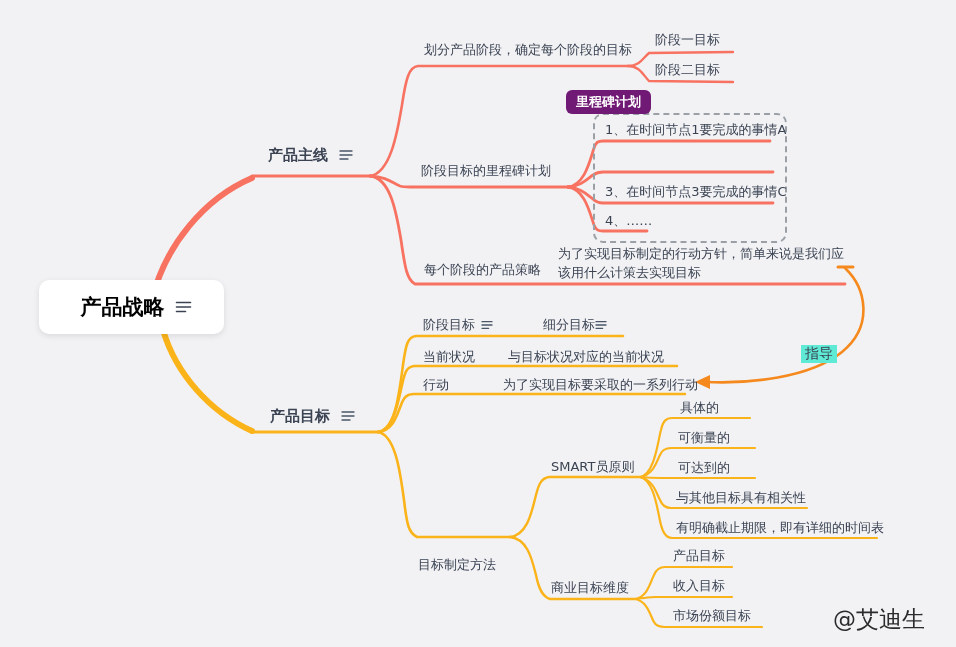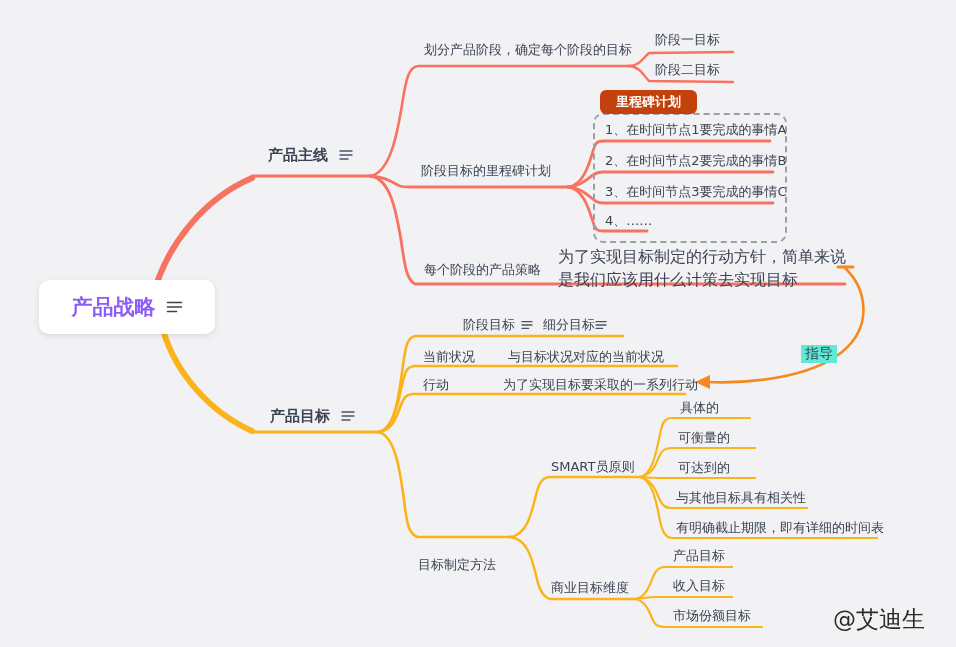--- a/index.html
+++ b/index.html
@@ -15,37 +15,37 @@
     position:absolute;z-index:3;
     font-size:13px;color:#3b4353;
     white-space:nowrap;line-height:1.25;
   }
   .lbl-l1{font-size:15px;font-weight:bold;display:flex;align-items:center;gap:11px;}
   .root-node{
     position:absolute;left:39px;top:280px;width:176px;height:54px;
     background:#ffffff;border-radius:10px;z-index:4;
     box-shadow:0 2px 6px rgba(0,0,0,0.10);
     display:flex;align-items:center;justify-content:center;gap:10px;
-    font-size:21px;font-weight:bold;color:#8b5cf6;
+    font-size:21px;font-weight:bold;color:#000000;padding-left:9px;
   }
   .notes-icon{display:inline-block;line-height:0;}
   .dashed-box{
     position:absolute;left:593px;top:113px;width:190px;height:126px;
     border:2px dashed #9aa0a6;border-radius:10px;z-index:2;
     background:transparent;
   }
   .badge{
-    position:absolute;left:600px;top:90px;z-index:4;
-    background:#c2410c;color:#ffffff;
+    position:absolute;left:566px;top:90px;z-index:4;
+    background:#701a75;color:#ffffff;
     font-size:13px;font-weight:bold;
-    padding:3px 16px;border-radius:6px;
+    padding:3px 10px;border-radius:6px;
   }
   .note-text{
     position:absolute;left:558px;top:245px;width:296px;z-index:3;
-    font-size:16px;color:#3b4353;line-height:1.45;white-space:normal;
+    font-size:13px;color:#3b4353;line-height:1.45;white-space:normal;
   }
   .annot{
     position:absolute;left:801px;top:345px;z-index:3;
     font-size:14px;color:#3b4353;
     background:#5eead4;padding:0 4px;
   }
   .watermark{
     position:absolute;left:833px;top:604px;z-index:3;
     font-size:23px;color:#2b2b2b;font-weight:500;
   }
@@ -123,37 +123,36 @@
 
   <div class="lbl" style="left:424px;top:42px;">划分产品阶段，确定每个阶段的目标</div>
   <div class="lbl" style="left:655px;top:32px;">阶段一目标</div>
   <div class="lbl" style="left:655px;top:62px;">阶段二目标</div>
 
   <div class="lbl" style="left:421px;top:163px;">阶段目标的里程碑计划</div>
 
   <div class="dashed-box"></div>
   <div class="badge">里程碑计划</div>
   <div class="lbl" style="left:605px;top:122px;">1、在时间节点1要完成的事情A</div>
-  <div class="lbl" style="left:605px;top:153px;">2、在时间节点2要完成的事情B</div>
   <div class="lbl" style="left:605px;top:184px;">3、在时间节点3要完成的事情C</div>
   <div class="lbl" style="left:605px;top:213px;">4、……</div>
 
   <div class="lbl" style="left:424px;top:262px;">每个阶段的产品策略</div>
   <div class="note-text">为了实现目标制定的行动方针，简单来说是我们应该用什么计策去实现目标</div>
 
   <div class="lbl lbl-l1" style="left:270px;top:407px;">
     <span>产品目标</span>
     <span class="notes-icon">
       <svg width="14" height="12" viewBox="0 0 14 12">
           <path d="M1 2h12M1 6h12M1 10h8" stroke="#4a5568" stroke-width="1.4" fill="none" stroke-linecap="round"></path>
         </svg>
     </span>
   </div>
 
-  <div class="lbl" style="left:423px;top:317px;display:flex;align-items:center;gap:6px;margin-left:40px;">
+  <div class="lbl" style="left:423px;top:317px;display:flex;align-items:center;gap:6px;">
     <span>阶段目标</span>
     <span class="notes-icon">
       <svg width="12" height="10" viewBox="0 0 14 12">
           <path d="M1 2h12M1 6h12M1 10h8" stroke="#4a5568" stroke-width="1.6" fill="none" stroke-linecap="round"></path>
         </svg>
     </span>
   </div>
   <div class="lbl" style="left:543px;top:317px;display:flex;align-items:center;">
     <span>细分目标</span>
     <span class="notes-icon">

